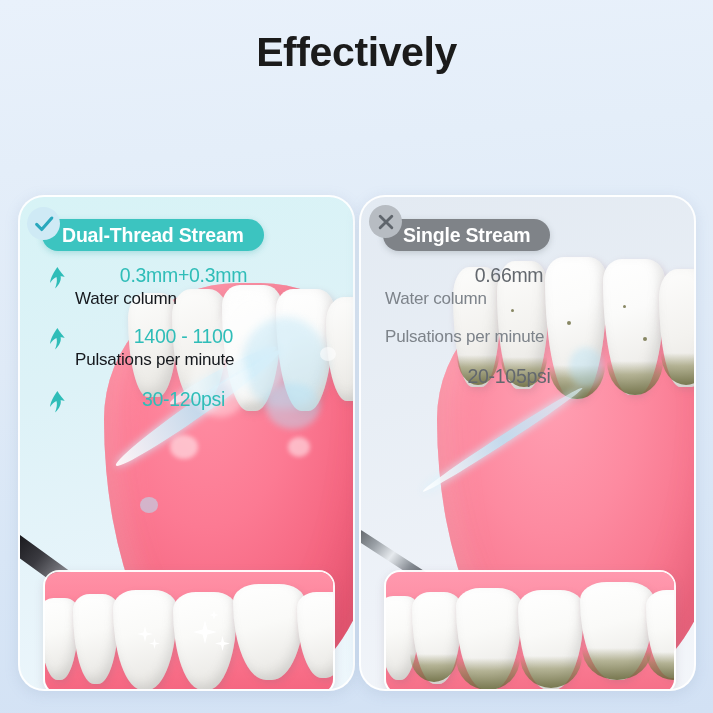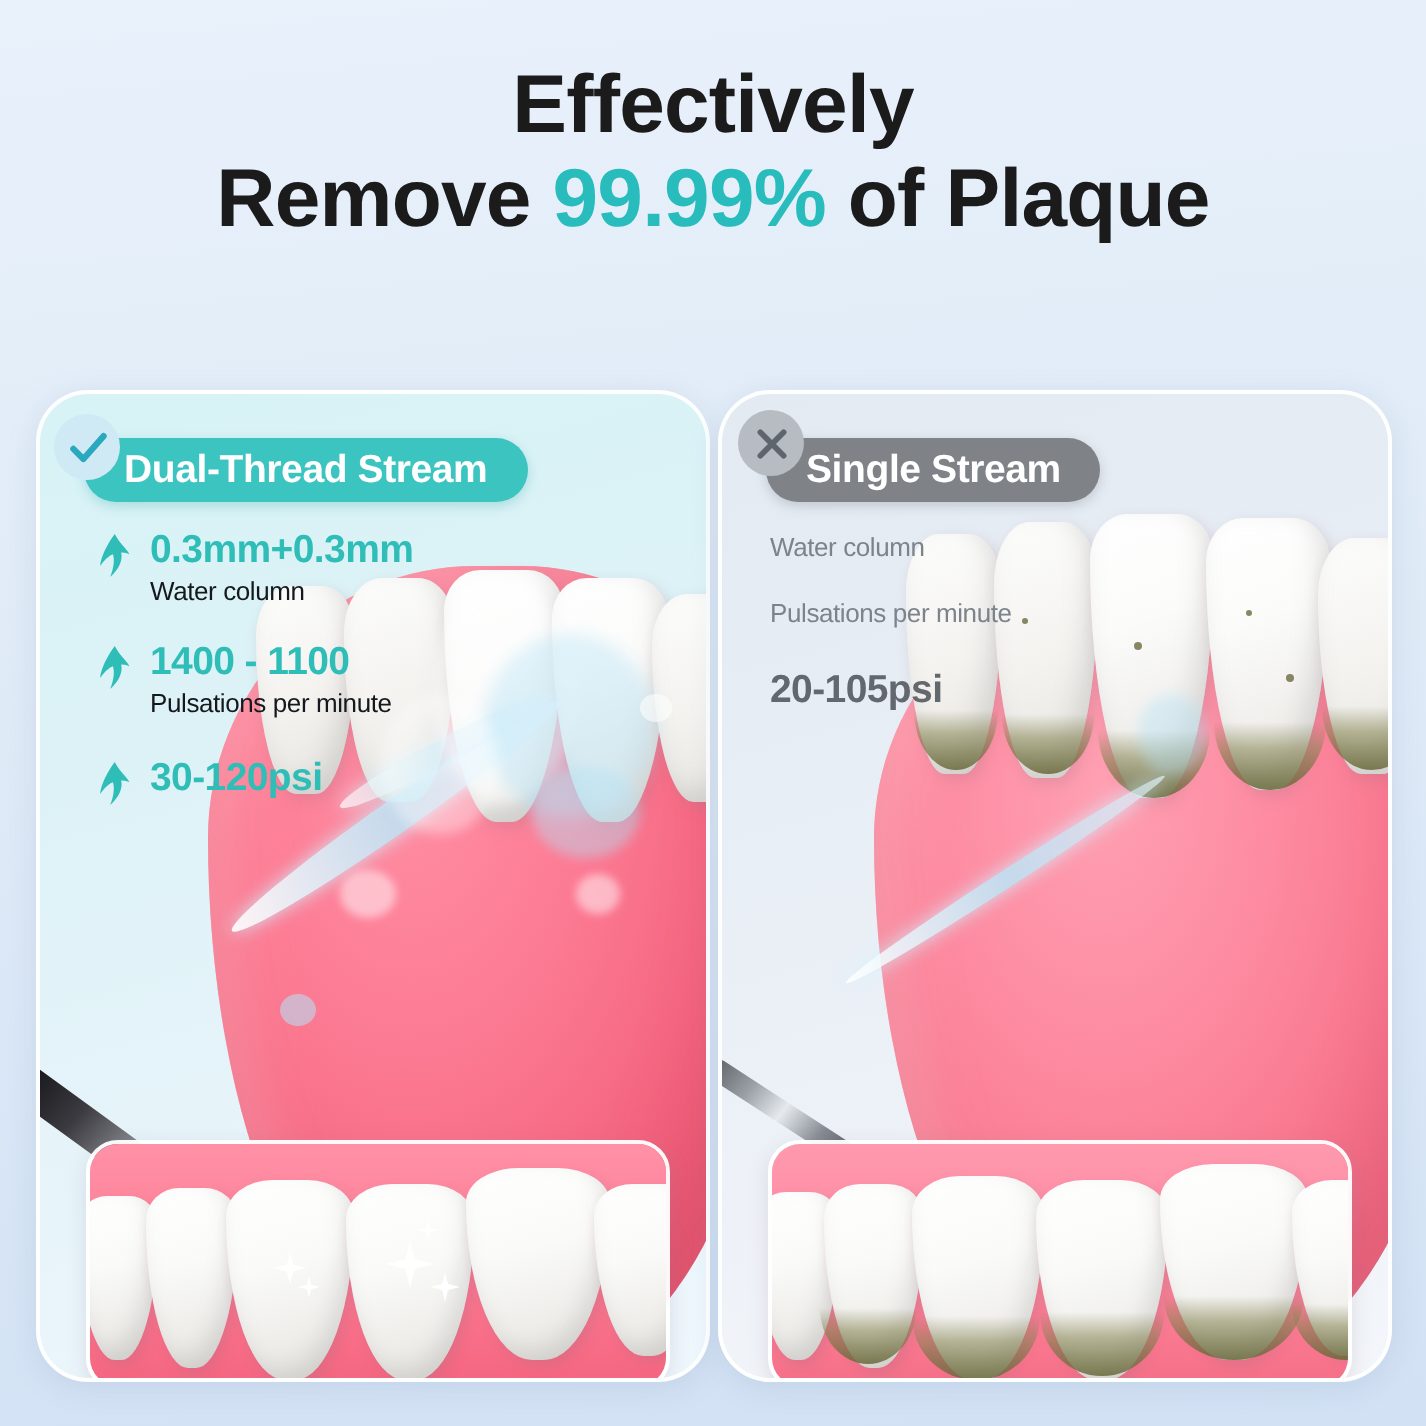--- a/index.html
+++ b/index.html
@@ -96,22 +96,22 @@
   }
   .badge-teal { background:#3cc4c0; box-shadow:0 2px 6px rgba(50,170,168,.3); }
   .badge-gray { background:#7f8388; box-shadow:0 2px 6px rgba(110,118,126,.3); }
 
   
   .specs { position:absolute; left:22px; top:68px; width:250px; }
   .spec { position:relative; margin-bottom:17px; }
   .spec-ic { position:absolute; left:3px; top:1px; width:22px; height:24px; }
   .spec-body { padding-left:33px; }
   .spec-right .spec-body { padding-left:2px; }
-  .spec-val { font-size:19.5px; font-weight:700; line-height:1.12; letter-spacing:-0.3px; white-space:nowrap; }
-  .spec-lab { font-size:13px; line-height:1.25; letter-spacing:-0.2px; white-space:nowrap; margin-top:1px; }
+  .spec-val { font-size:19.5px; font-weight:400; line-height:1.12; letter-spacing:-0.3px; white-space:nowrap;text-align:center; }
+  .spec-lab { font-size:17px; line-height:1.25; letter-spacing:-0.2px; white-space:nowrap; margin-top:1px; }
   .teal .spec-val { color:#2fbdb8; }
   .teal .spec-lab { color:#15181d; }
   .gray .spec-val { color:#63686e; }
   .gray .spec-lab { color:#7d838a; }
 
   
   .inset {
     position:absolute; left:23px; bottom:-6px; width:292px; height:125px;
     border-radius:16px; border:2px solid rgba(255,255,255,.95);
     overflow:hidden; box-shadow:0 3px 10px rgba(140,120,140,.2);
@@ -137,21 +137,20 @@
     display:flex; align-items:center; justify-content:center; z-index:6;
   }
   .mark-ok { left:7px; top:10px; background:#cfeaf5; }
   .mark-no { left:8px; top:8px; background:#b7bcc2; }
 </style>
 </head>
 <body>
 
 <div class="header">
   <div class="h-line1">Effectively</div>
-  <div class="h-line2"><span>Remove </span><span class="h-accent">99.99%</span><span> of Plaque</span></div>
 </div>
 
 <div class="panels">
 
   <div class="panel panel-left">
     <div class="scene">
       <div class="gum gum-l"></div>
 
       <div class="tooth back" style="left:108px;top:96px;width:50px;height:104px;"></div>
       <div class="tooth back" style="left:152px;top:92px;width:56px;height:112px;"></div>
@@ -256,20 +255,21 @@
       <div class="stream" style="left:62px;top:290px;width:190px;height:9px;transform:rotate(-33deg);transform-origin:left center;"></div>
       <div class="splash blue" style="left:208px;top:150px;width:34px;height:40px;opacity:.5;filter:blur(3px);"></div>
       <div class="nozzle steel" style="left:-6px;top:330px;width:90px;height:11px;transform:rotate(33deg);transform-origin:left center;"></div>
     </div>
 
     <div class="badge badge-gray">Single Stream</div>
 
     <div class="specs spec-right">
       <div class="spec gray">
         <div class="spec-body">
+          <div class="spec-val">0.66mm</div>
           <div class="spec-lab">Water column</div>
         </div>
       </div>
       <div class="spec gray" style="margin-bottom:19px;">
         <div class="spec-body">
           <div class="spec-lab">Pulsations per minute</div>
         </div>
       </div>
       <div class="spec gray">
         <div class="spec-body">

